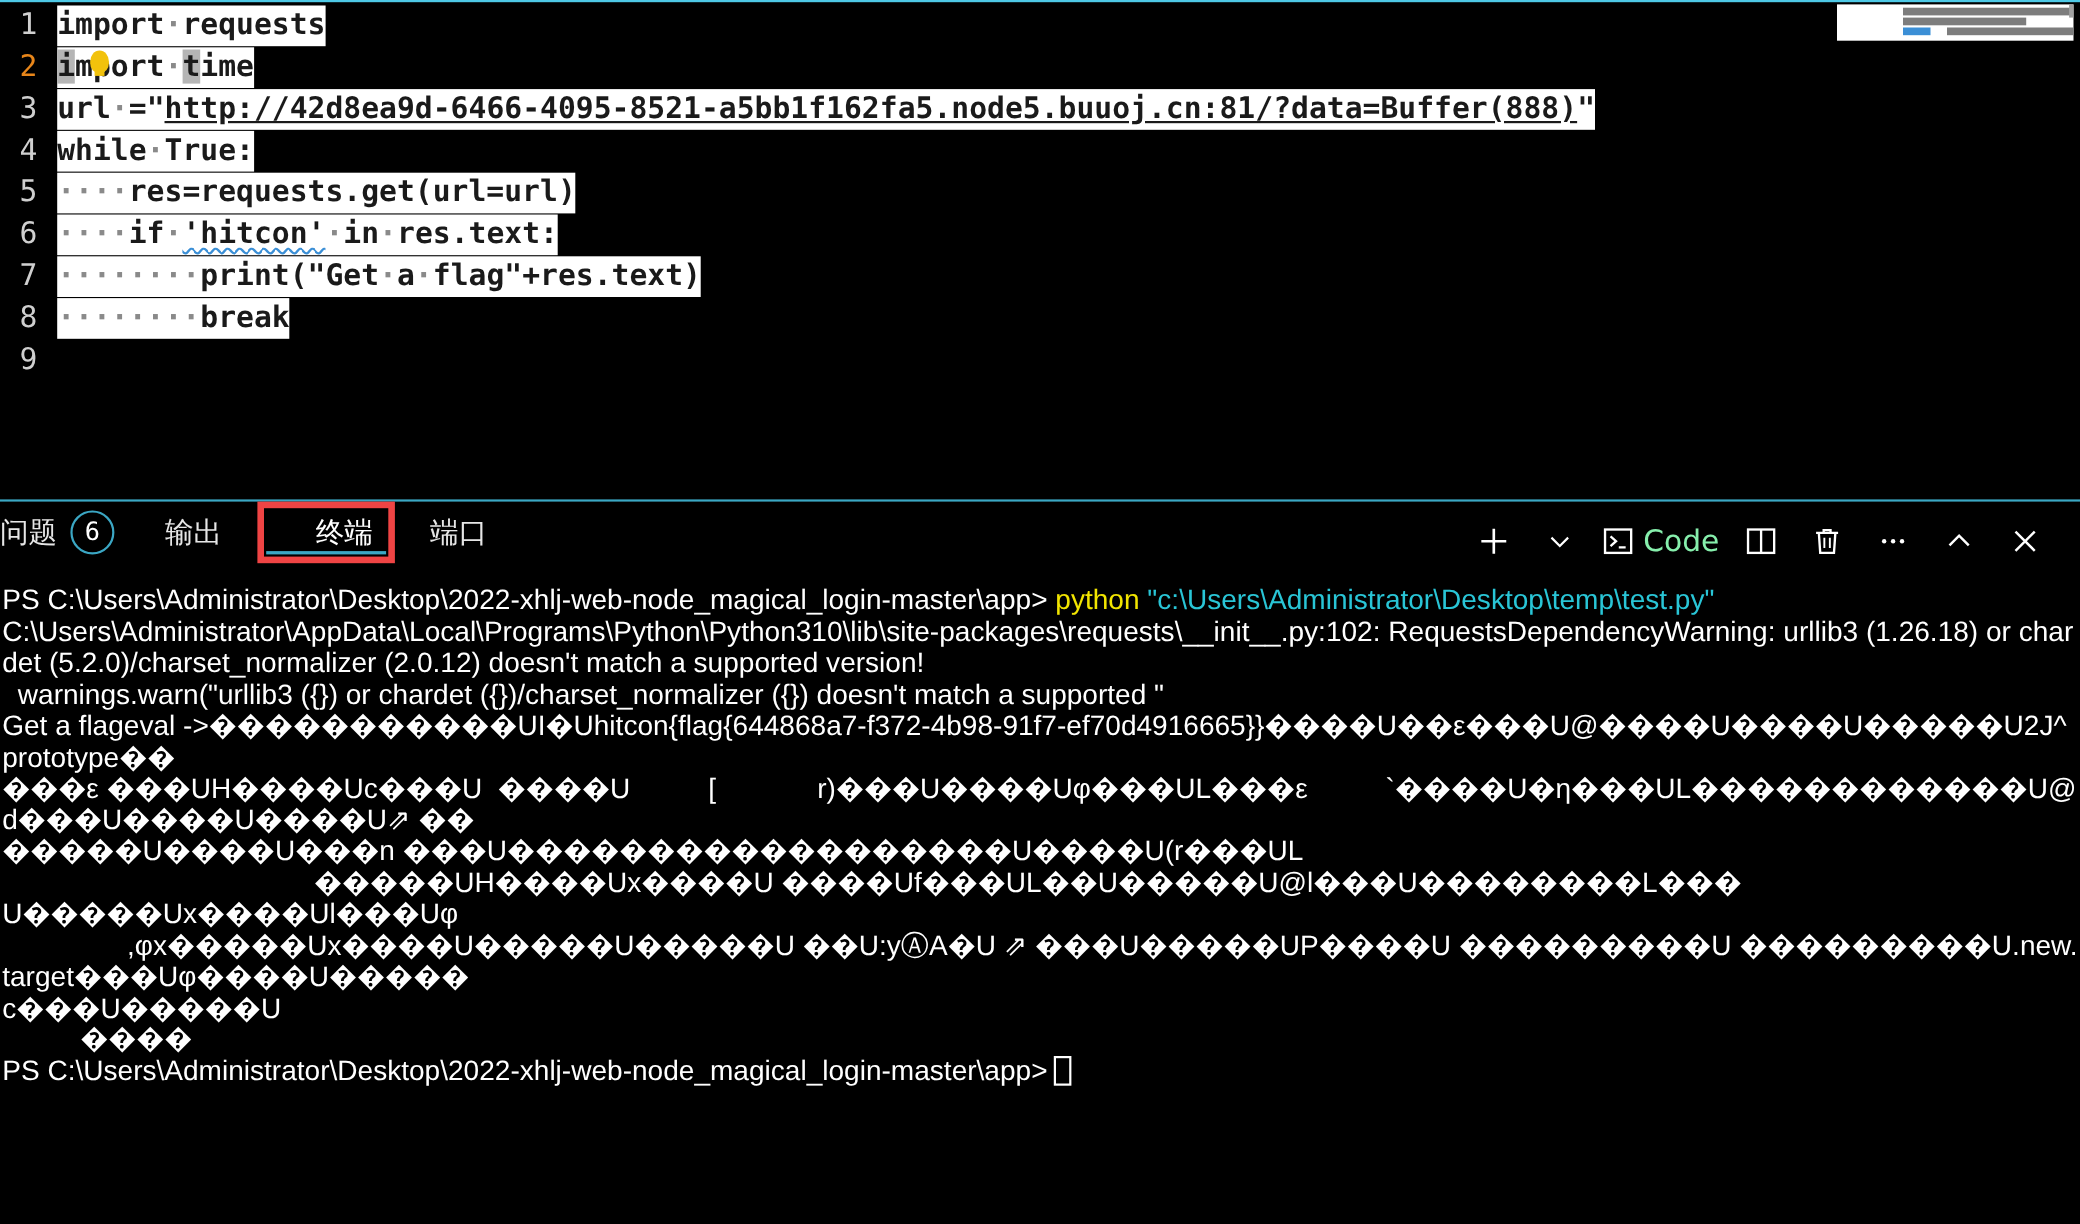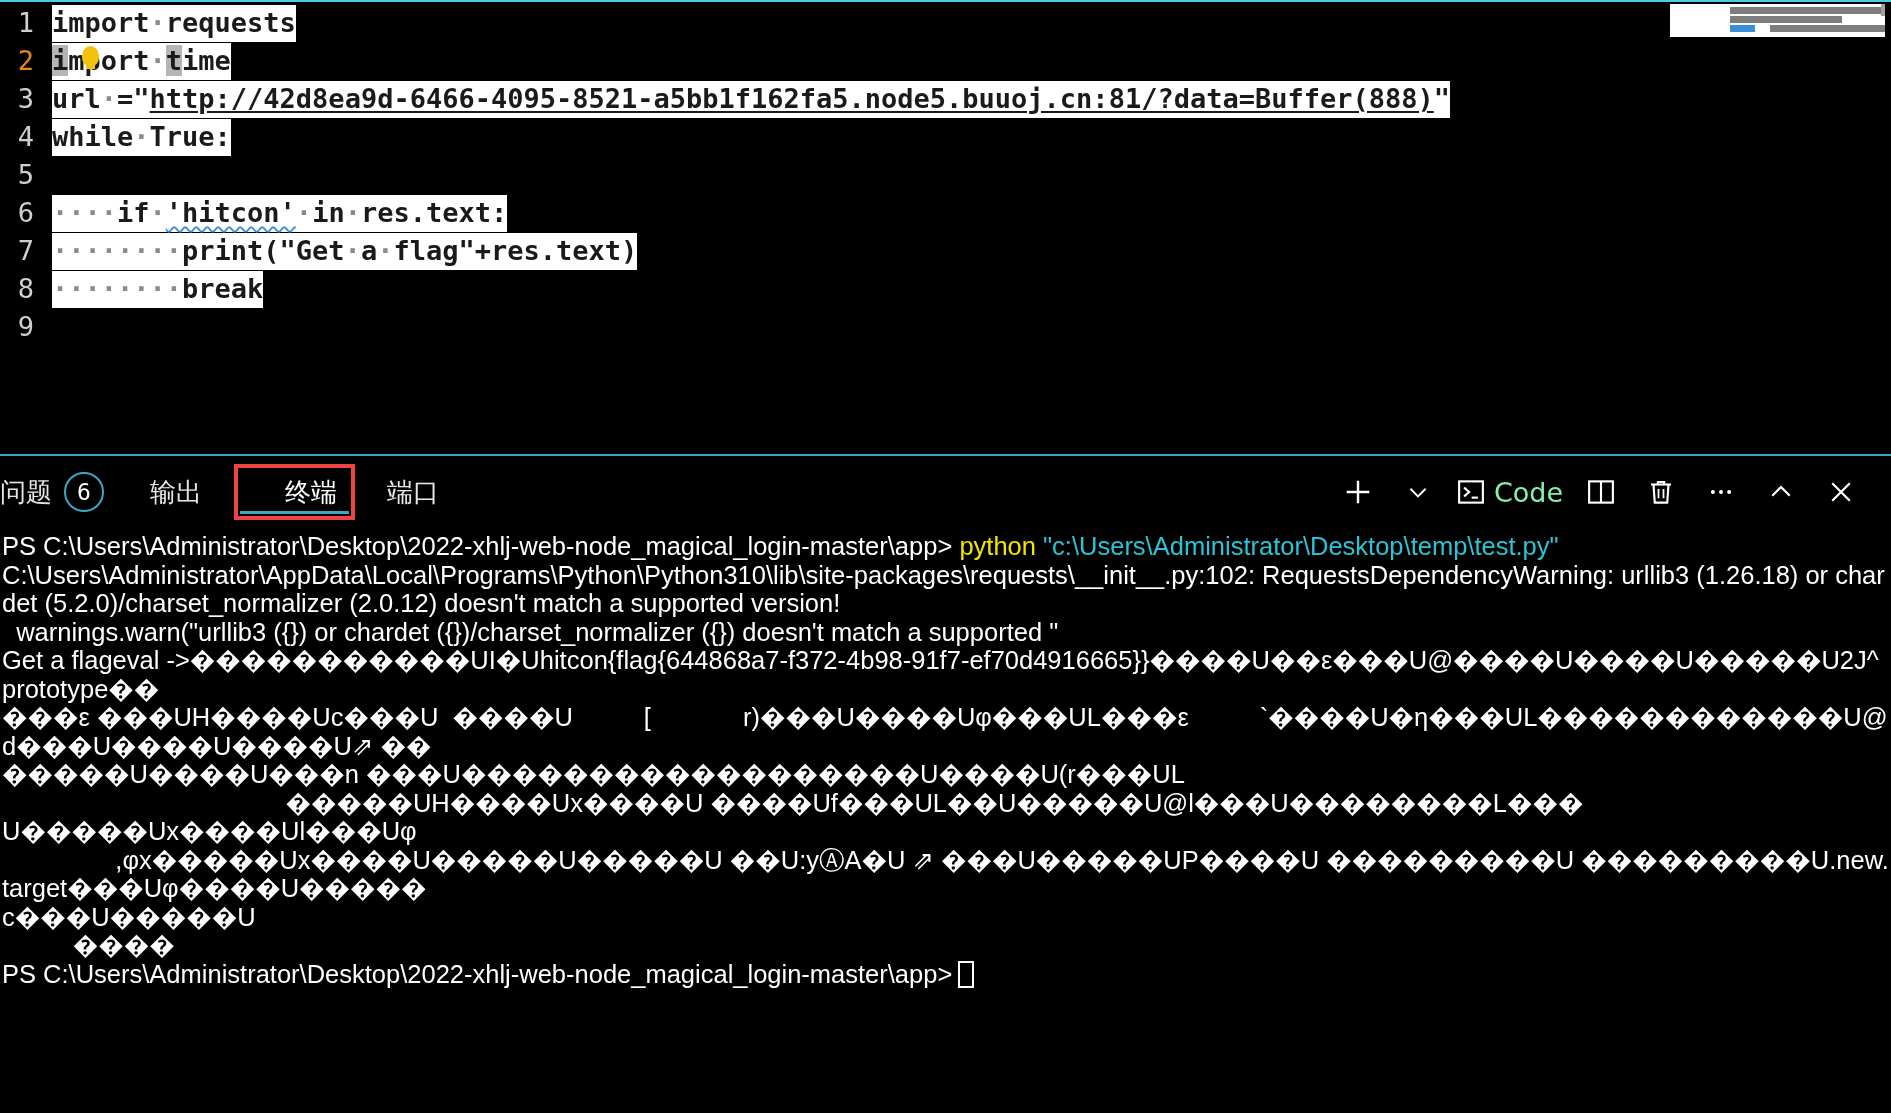--- a/index.html
+++ b/index.html
@@ -141,40 +141,40 @@
     position: relative;
     height: 72px;
     display: flex;
     align-items: center;
     justify-content: space-between;
     padding: 0 20px 0 0;
     box-sizing: border-box;
   }
   #panel-tabs {
     display: flex;
-    align-items: center;
+    align-items: flex-start;
     height: 72px;
   }
   .tab {
     position: relative;
     display: flex;
     align-items: center;
     gap: 12px;
     height: 56px;
     padding: 0 14px;
     margin-left: 18px;
     box-sizing: border-box;
     font-family: "DejaVu Sans", "Liberation Sans", sans-serif;
     font-size: 26px;
     color: #e6e6e6;
     cursor: pointer;
   }
   .tab:first-child { margin-left: 0; padding-left: 0; }
   .tab.active {
-    border: 4px solid #ef4444;
+    border: 6px solid #ef4444;
     color: #ffffff;
     padding-left: 47px;
   }
   .tab.active::after {
     content: "";
     position: absolute;
     left: 2px;
     right: 2px;
     bottom: 2px;
     height: 3px;
@@ -249,21 +249,21 @@
 </head>
 <body>
 
 <div id="editor">
 
   <div id="code-area">
       <div class="code-line"><span class="ln">1</span><span class="code-text"><span class="hl">import<span class="ws">·</span>requests</span></span></div>
       <div class="code-line current"><span class="ln">2</span><span class="code-text"><span class="hl"><span class="cursor-char">i</span>mport<span class="ws">·</span><span class="cursor-char">t</span>ime</span></span></div>
       <div class="code-line"><span class="ln">3</span><span class="code-text"><span class="hl">url<span class="ws">·</span>="<span class="ul-link">http://42d8ea9d-6466-4095-8521-a5bb1f162fa5.node5.buuoj.cn:81/?data=Buffer(888)</span>"</span></span></div>
       <div class="code-line"><span class="ln">4</span><span class="code-text"><span class="hl">while<span class="ws">·</span>True:</span></span></div>
-      <div class="code-line"><span class="ln">5</span></div>
+      <div class="code-line"><span class="ln">5</span><span class="code-text"><span class="hl"><span class="ws">····</span>res=requests.get(url=url)</span></span></div>
       <div class="code-line"><span class="ln">6</span><span class="code-text"><span class="hl"><span class="ws">····</span>if<span class="ws">·</span><span class="squiggle">'hitcon'</span><span class="ws">·</span>in<span class="ws">·</span>res.text:</span></span></div>
       <div class="code-line"><span class="ln">7</span><span class="code-text"><span class="hl"><span class="ws">········</span>print("Get<span class="ws">·</span>a<span class="ws">·</span>flag"+res.text)</span></span></div>
       <div class="code-line"><span class="ln">8</span><span class="code-text"><span class="hl"><span class="ws">········</span>break</span></span></div>
       <div class="code-line"><span class="ln">9</span><span class="code-text"></span></div>
     </div>
 
   <div class="bulb"></div>
 
   <div id="minimap">
     <div class="mm-bg"></div>

